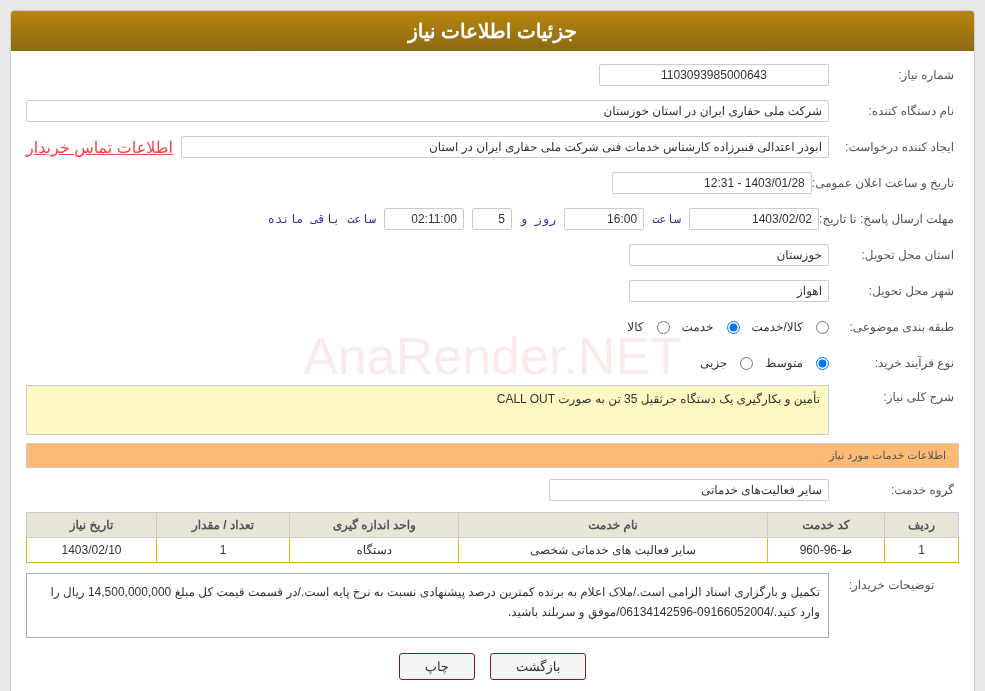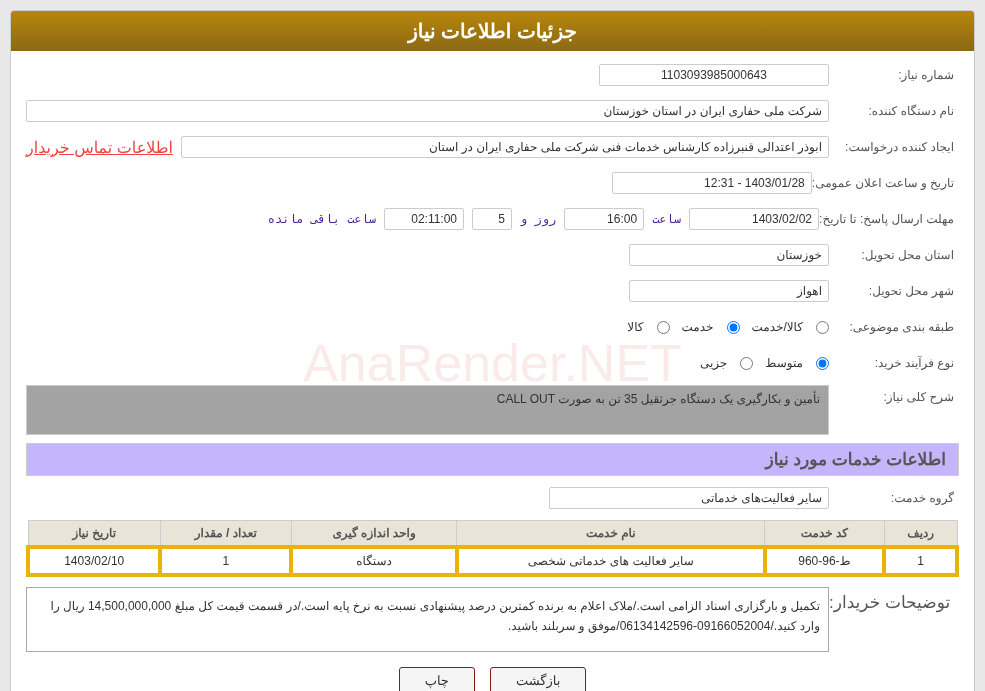--- a/index.html
+++ b/index.html
@@ -94,58 +94,58 @@
       direction: rtl;
     }
     .radio-item {
       display: flex;
       align-items: center;
       gap: 13px;
       font-size: 12px;
     }
     
     .section-header {
-      background: #c4b5fd;
+      background: #fdba74;
       border: 1px solid #ccc;
       padding: 5px 12px;
-      font-size: 17px;
-      font-weight: bold;
+      font-size: 11px;
+      font-weight: normal;
       color: #555;
       margin: 8px 0;
       text-align: right;
     }
     
     .desc-box {
       border: 1px solid #ccc;
       padding: 6px 8px;
       font-size: 12px;
       direction: rtl;
       text-align: right;
-      background: #a3a3a3;
+      background: #fef9c3;
       min-height: 50px;
       width: 100%;
       color: #333;
     }
     
     .services-table {
       width: 100%;
       border-collapse: collapse;
       font-size: 12px;
       margin-top: 5px;
     }
     .services-table th {
       background: #e8e4d8;
       border: 1px solid #ccc;
       padding: 5px 8px;
       text-align: center;
       color: #555;
       font-weight: bold;
     }
     .services-table td {
-      border: 4px solid #eab308;
+      border: 1px solid #eab308;
       padding: 5px 8px;
       text-align: center;
       color: #333;
     }
     .services-table tr:nth-child(even) td {
       background: #fafafa;
     }
     .red-text { color: #cc0000; }
     
     .notes-area {
@@ -154,22 +154,22 @@
       font-size: 12px;
       direction: rtl;
       text-align: right;
       background: #fff;
       min-height: 65px;
       line-height: 1.7;
       color: #333;
     }
     .notes-label {
       min-width: 130px;
-      text-align: left;
-      font-size: 17px;
+      text-align: center;
+      font-size: 12px;
       color: #555;
       align-self: flex-start;
       padding-top: 5px;
       padding-right: 5px;
     }
     
     .buttons-row {
       display: flex;
       justify-content: center;
       gap: 15px;

